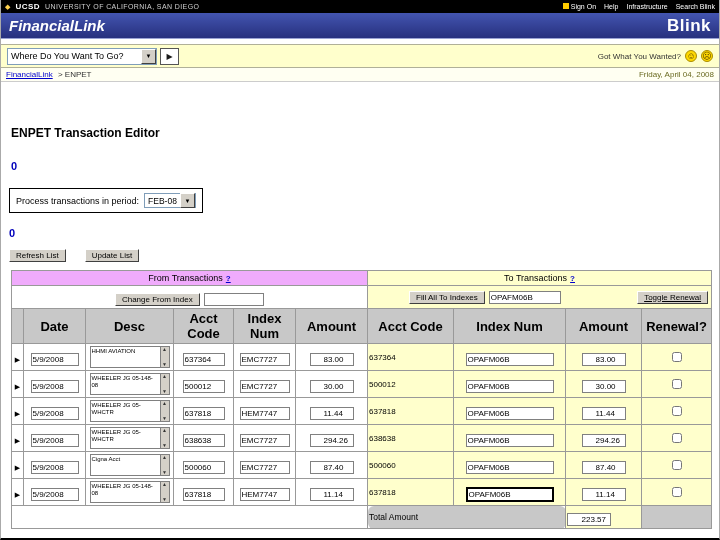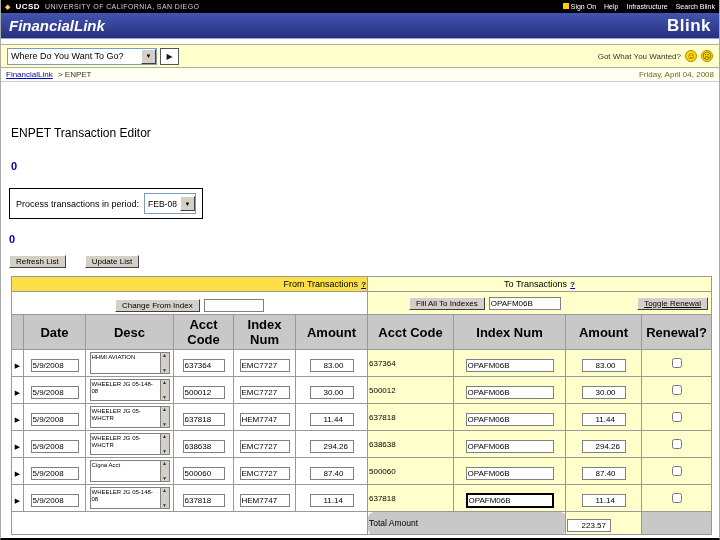--- a/index.html
+++ b/index.html
@@ -68,40 +68,40 @@
   .breadcrumb {
     height: 14px; background: #fffff2; border-bottom: 1px solid #ccc;
     display: flex; justify-content: space-between; align-items: center;
     padding: 0 5px; font-size: 8px;
   }
   .crumb-link { color: #0000cc; text-decoration: underline; cursor: pointer; }
   .crumb-current { color: #333; margin-left: 3px; }
   .crumb-date { color: #6b6b22; }
   
   .content { position: relative; background: #fff; }
-  .page-title { font-size: 12px; font-weight: normal; margin: 44px 0 0 10px; color: #000; }
+  .page-title { font-size: 12px; font-weight: bold; margin: 44px 0 0 10px; color: #000; }
   .callout { color: #0000bb; font-weight: bold; font-size: 11px; display: block; }
   .callout-1 { margin: 20px 0 0 10px; }
   .callout-2 { margin: 14px 0 0 8px; }
   .period-box {
     display: inline-flex; align-items: center; gap: 5px;
     border: 1px solid #000; background: #fff; padding: 4px 6px;
     margin: 16px 0 0 8px; font-size: 9px;
   }
-  .mini-select { height: 21px; font-size: 8.5px; }
+  .mini-select { height: 15px; font-size: 8.5px; }
   .action-row { margin: 10px 4px 0 8px; display: flex; gap: 19px; }
   .win-btn {
     background: #d4d0c8; border: 1px solid; border-color: #fff #404040 #404040 #fff;
     font-size: 8px; padding: 1px 6px; font-family: "Liberation Sans", sans-serif;
     cursor: pointer; color: #000;
   }
   
   .tx-table { margin: 8px 0 0 10px; border-collapse: collapse; width: 700px; table-layout: fixed; }
   .tx-table td, .tx-table th { border: 1px solid #999; padding: 2px 1px; vertical-align: middle; }
-  .group-from { background: #fde047; text-align: right; font-size: 9px; }
+  .group-from { background: #f0abfc; text-align: center; font-size: 9px; }
   .group-to   { background: #ffffcc; text-align: center; font-size: 9px; }
   .help-link { color: #0000cc; font-weight: bold; text-decoration: underline; margin-left: 3px; cursor: pointer; font-size: 8px; }
   .controls-from { background: #fff; text-align: center; }
   .controls-to { background: #ffffcc; }
   .controls-to-inner { display: flex; align-items: center; gap: 4px; padding-left: 40px; }
   .controls-to-inner .spacer { flex: 1; }
   .toggle-renewal { text-decoration: underline; margin-right: 2px; }
   .colhead { background: #c8c8c8; border: 1px solid #858585; text-align: center; font-size: 13px; font-weight: bold; padding: 1px 0; }
   .from-cell { background: #fff; text-align: center; }
   .to-cell { background: #ffffcc; text-align: center; }

